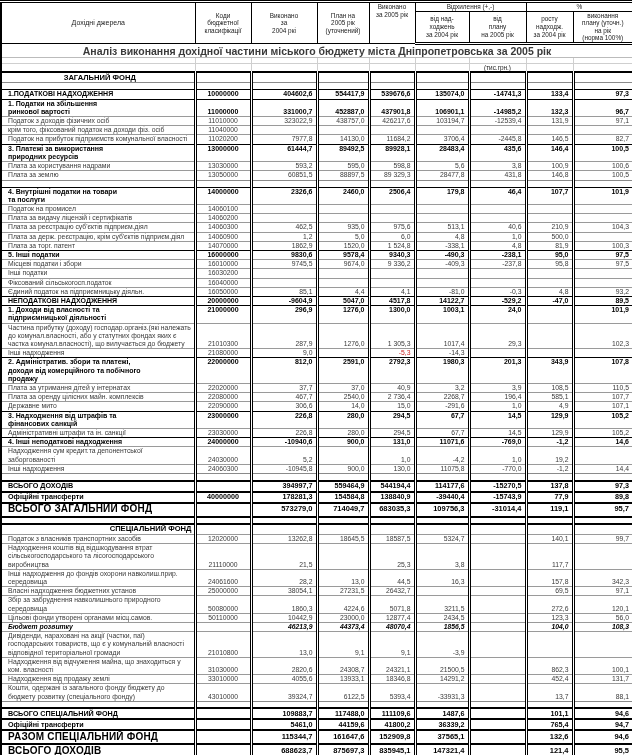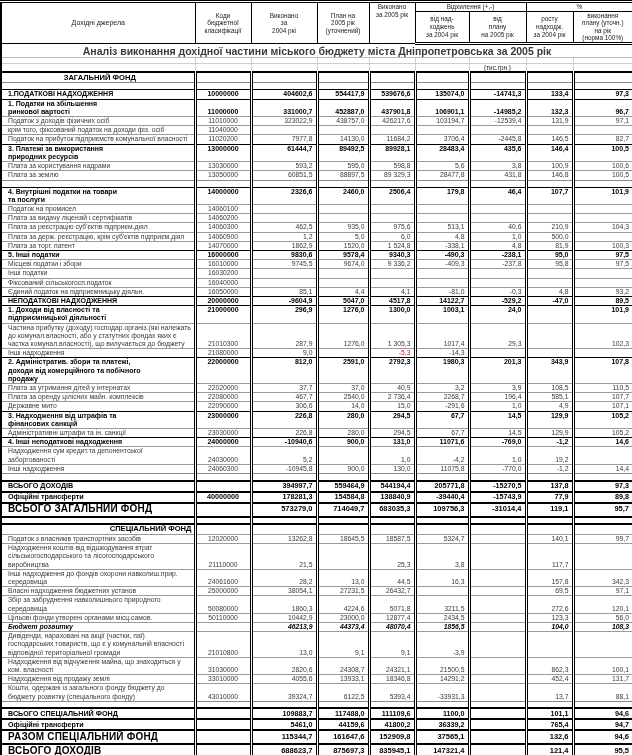--- a/index.html
+++ b/index.html
@@ -523,21 +523,21 @@
           <td class="c-num"></td>
           <td class="c-num"></td>
           <td class="c-num"></td>
         </tr>
         <tr class="r-total">
           <td class="c-name">ВСЬОГО ДОХОДІВ</td>
           <td class="c-code"></td>
           <td class="c-num">394997,7</td>
           <td class="c-num">559464,9</td>
           <td class="c-num">544194,4</td>
-          <td class="c-num">205771,8</td>
+          <td class="c-num">114177,6</td>
           <td class="c-num">-15270,5</td>
           <td class="c-num">137,8</td>
           <td class="c-num">97,3</td>
         </tr>
         <tr class="r-total">
           <td class="c-name">Офіційні трансферти</td>
           <td class="c-code">40000000</td>
           <td class="c-num">178281,3</td>
           <td class="c-num">154584,8</td>
           <td class="c-num">138840,9</td>
@@ -710,21 +710,21 @@
           <td class="c-num"></td>
           <td class="c-num"></td>
           <td class="c-num"></td>
         </tr>
         <tr class="r-total">
           <td class="c-name">ВСЬОГО СПЕЦІАЛЬНИЙ ФОНД</td>
           <td class="c-code"></td>
           <td class="c-num">109883,7</td>
           <td class="c-num">117488,0</td>
           <td class="c-num">111109,6</td>
-          <td class="c-num">1100,0</td>
+          <td class="c-num">1487,6</td>
           <td class="c-num"></td>
           <td class="c-num">101,1</td>
           <td class="c-num">94,6</td>
         </tr>
         <tr class="r-total">
           <td class="c-name">Офіційні трансферти</td>
           <td class="c-code"></td>
           <td class="c-num">5461,0</td>
           <td class="c-num">44159,6</td>
           <td class="c-num">41800,2</td>

